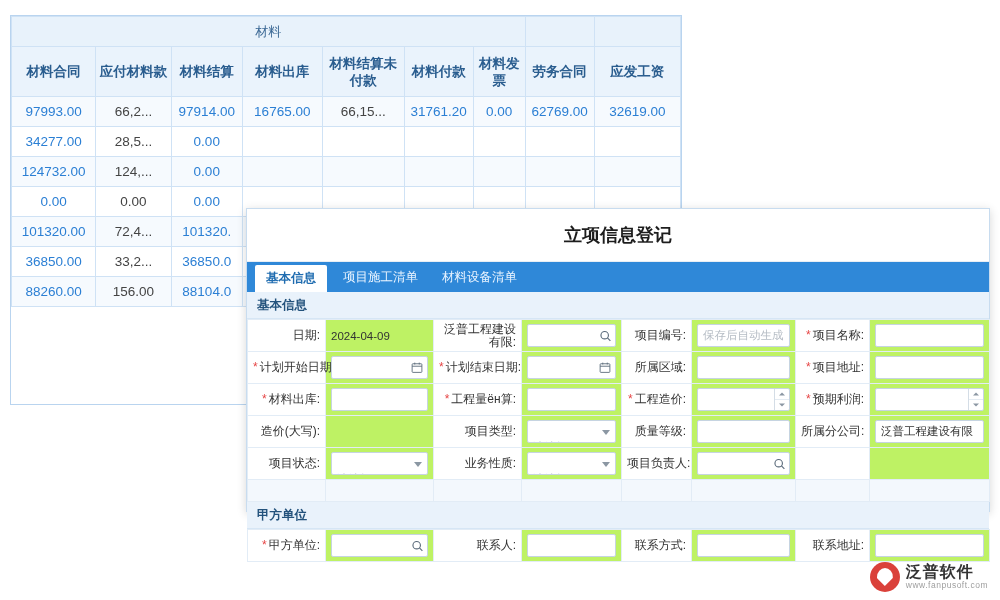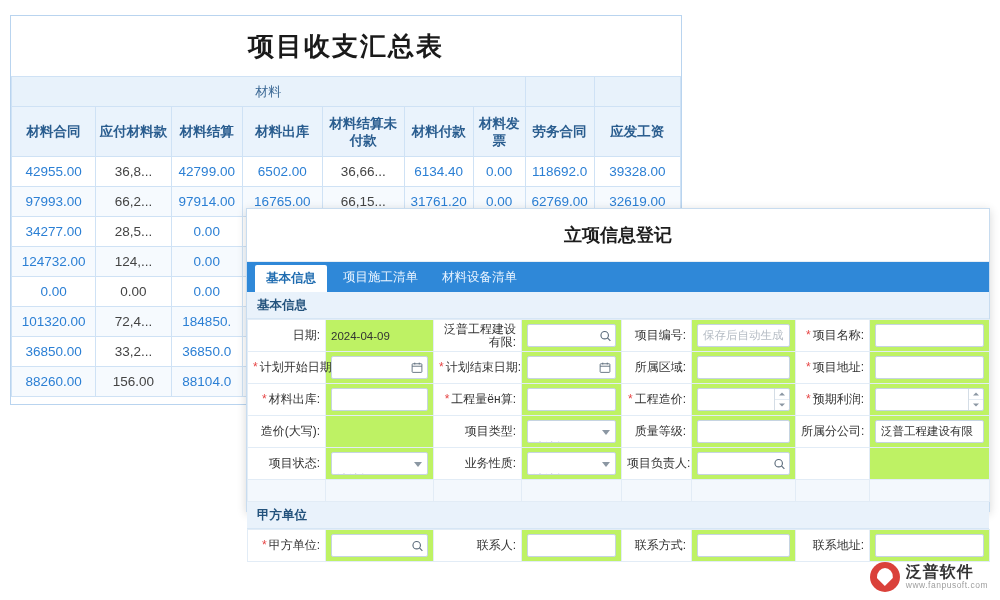--- a/index.html
+++ b/index.html
@@ -286,21 +286,20 @@
     color: #9b9b9b;
     letter-spacing: 0.5px;
   }
 </style>
 </head>
 <body>
 
 <div id="root">
 
   <div class="report-window">
-    <div class="report-title">项目收支汇总表</div>
     <table class="report-table">
       <colgroup>
         <col style="width:78px">
           <col style="width:70px">
           <col style="width:66px">
           <col style="width:74px">
         <col style="width:76px">
           <col style="width:64px">
           <col style="width:48px">
           <col style="width:64px">
@@ -316,31 +315,20 @@
         <th class="col">材料合同</th>
         <th class="col">应付材料款</th>
         <th class="col">材料结算</th>
         <th class="col">材料出库</th>
         <th class="col">材料结算未付款</th>
         <th class="col">材料付款</th>
         <th class="col">材料发票</th>
         <th class="col">劳务合同</th>
         <th class="col">应发工资</th>
       </tr>
-      <tr>
-        <td class="val">42955.00</td>
-        <td class="val dark">36,8...</td>
-        <td class="val">42799.00</td>
-        <td class="val">6502.00</td>
-        <td class="val dark">36,66...</td>
-        <td class="val">6134.40</td>
-        <td class="val">0.00</td>
-        <td class="val">118692.0</td>
-        <td class="val">39328.00</td>
-      </tr>
       <tr class="alt">
         <td class="val">97993.00</td>
         <td class="val dark">66,2...</td>
         <td class="val">97914.00</td>
         <td class="val">16765.00</td>
         <td class="val dark">66,15...</td>
         <td class="val">31761.20</td>
         <td class="val">0.00</td>
         <td class="val">62769.00</td>
         <td class="val">32619.00</td>
@@ -374,21 +362,21 @@
         <td class="val"></td>
         <td class="val"></td>
         <td class="val"></td>
         <td class="val"></td>
         <td class="val"></td>
         <td class="val"></td>
       </tr>
       <tr class="alt">
         <td class="val">101320.00</td>
         <td class="val dark">72,4...</td>
-        <td class="val">184850.</td>
+        <td class="val">101320.</td>
         <td class="val"></td>
         <td class="val"></td>
         <td class="val"></td>
         <td class="val"></td>
         <td class="val"></td>
         <td class="val"></td>
       </tr>
       <tr>
         <td class="val">36850.00</td>
         <td class="val dark">33,2...</td>

